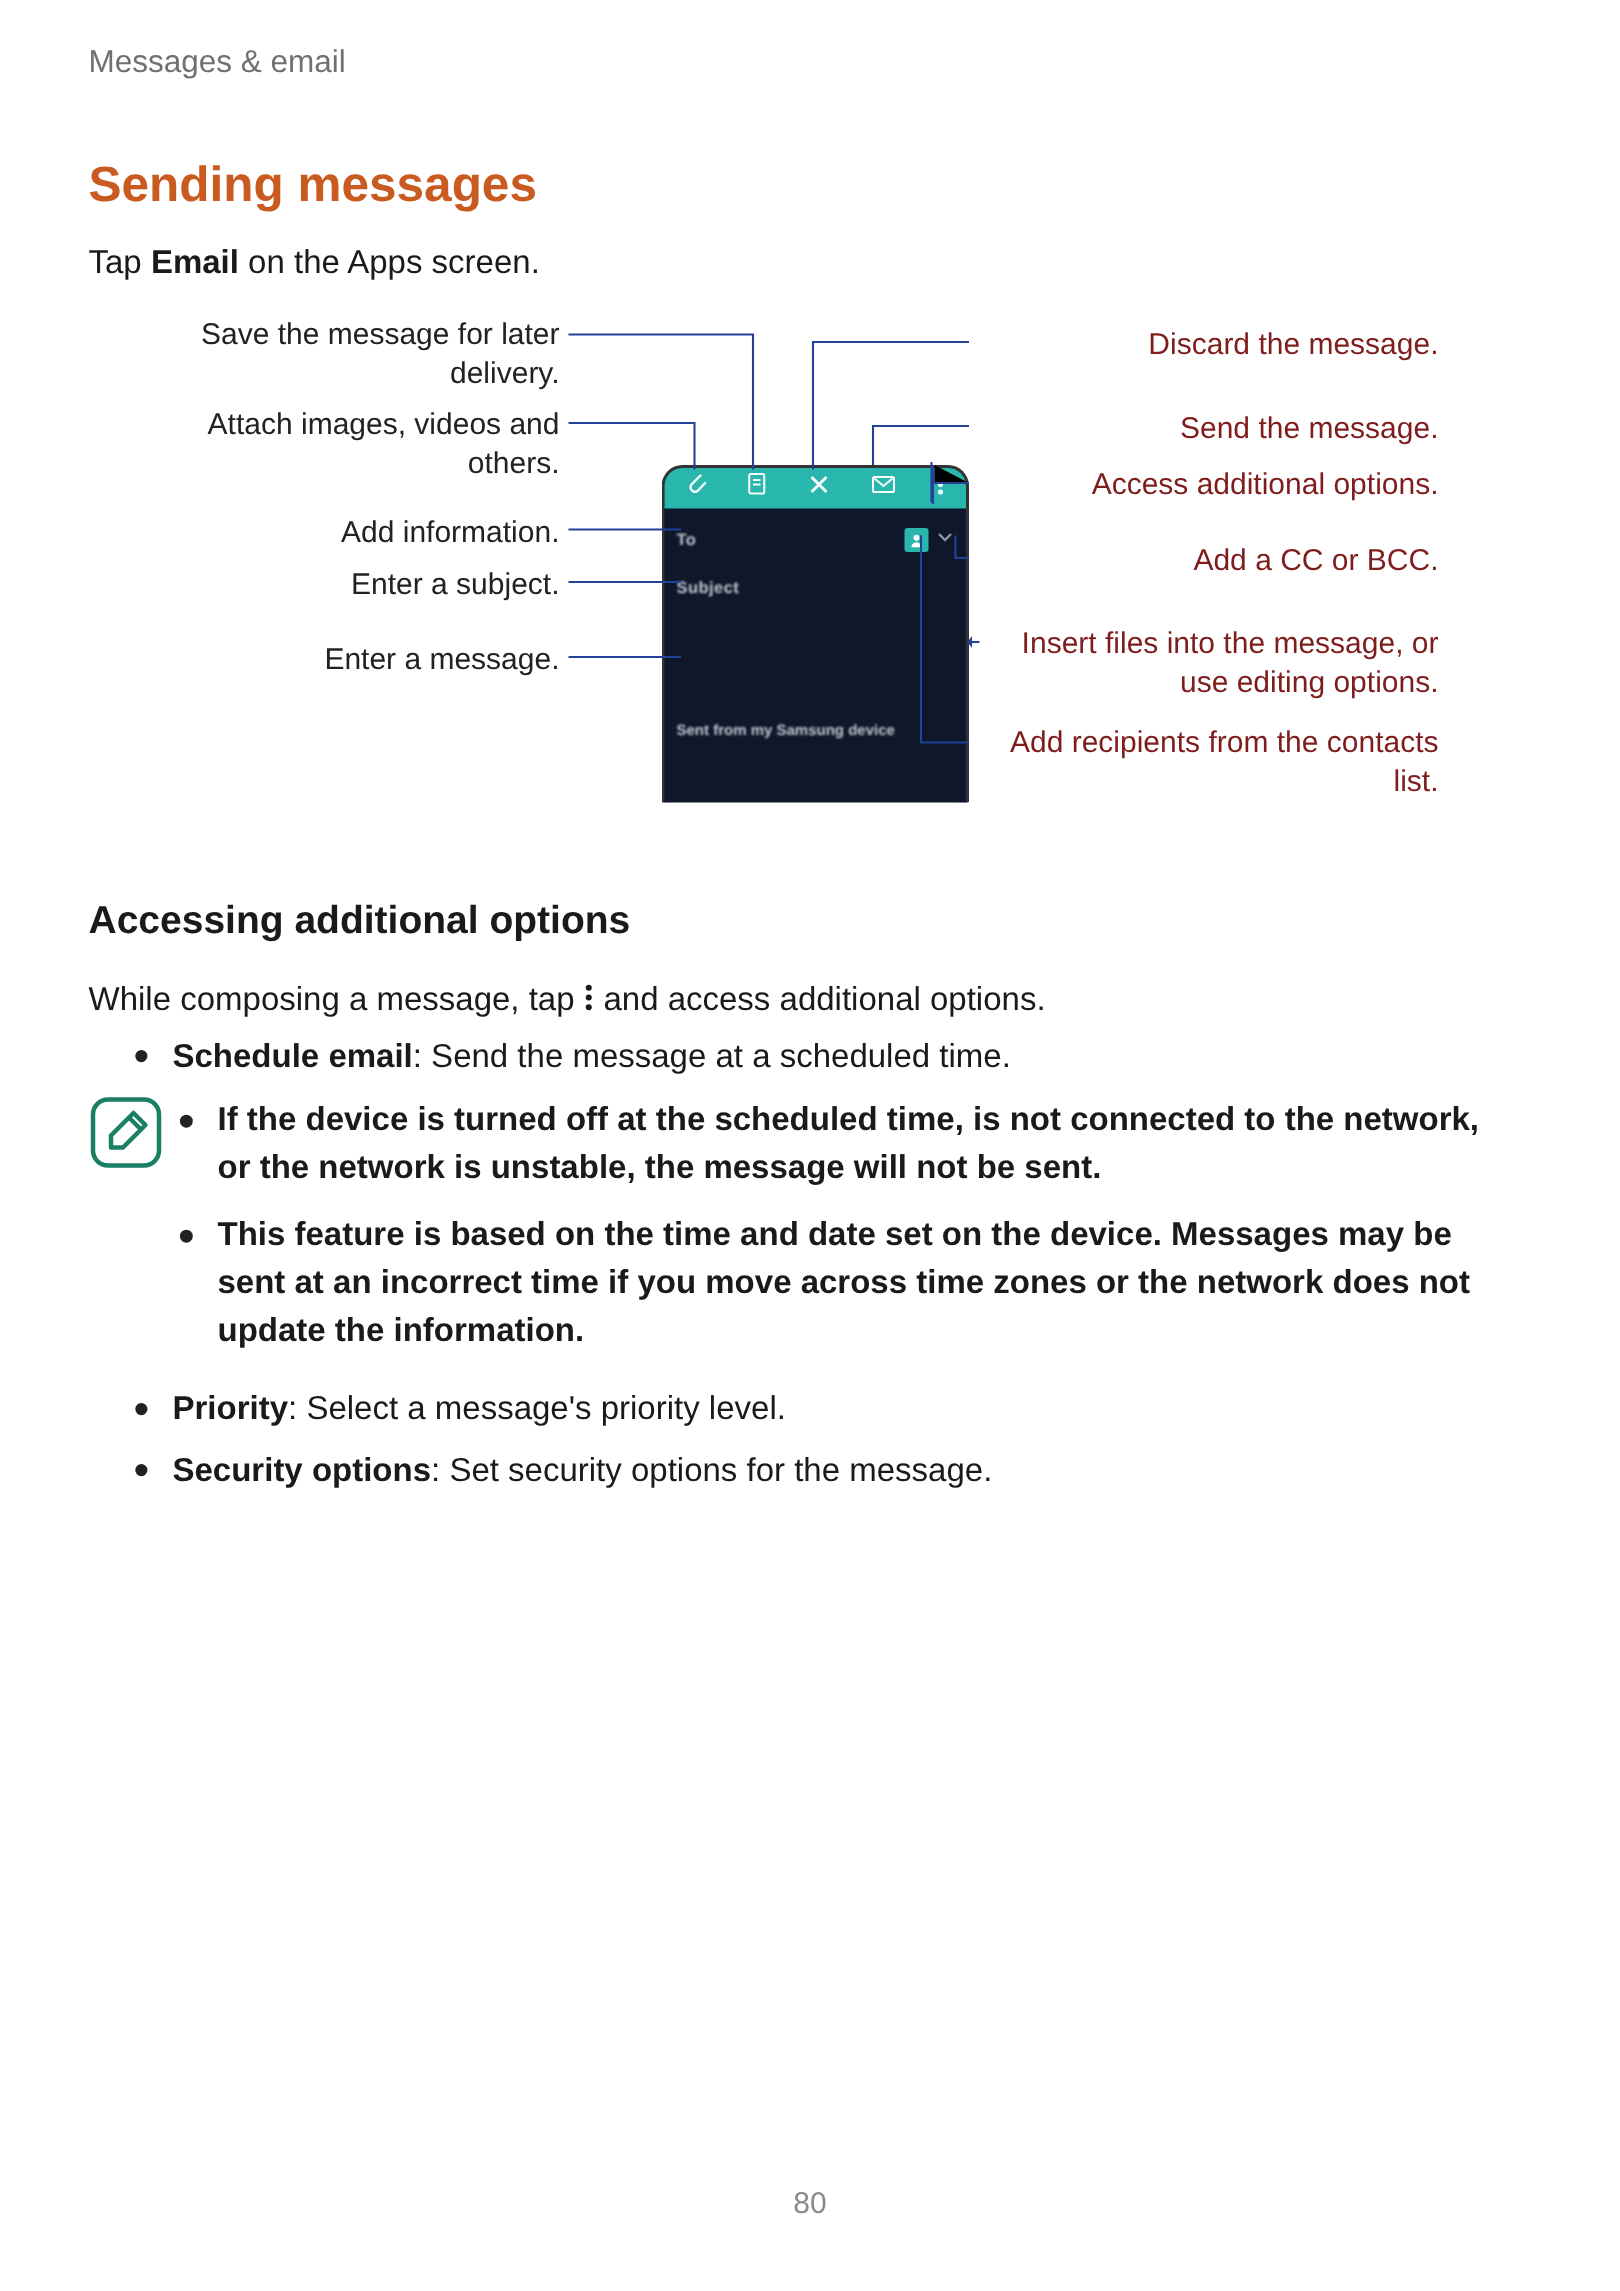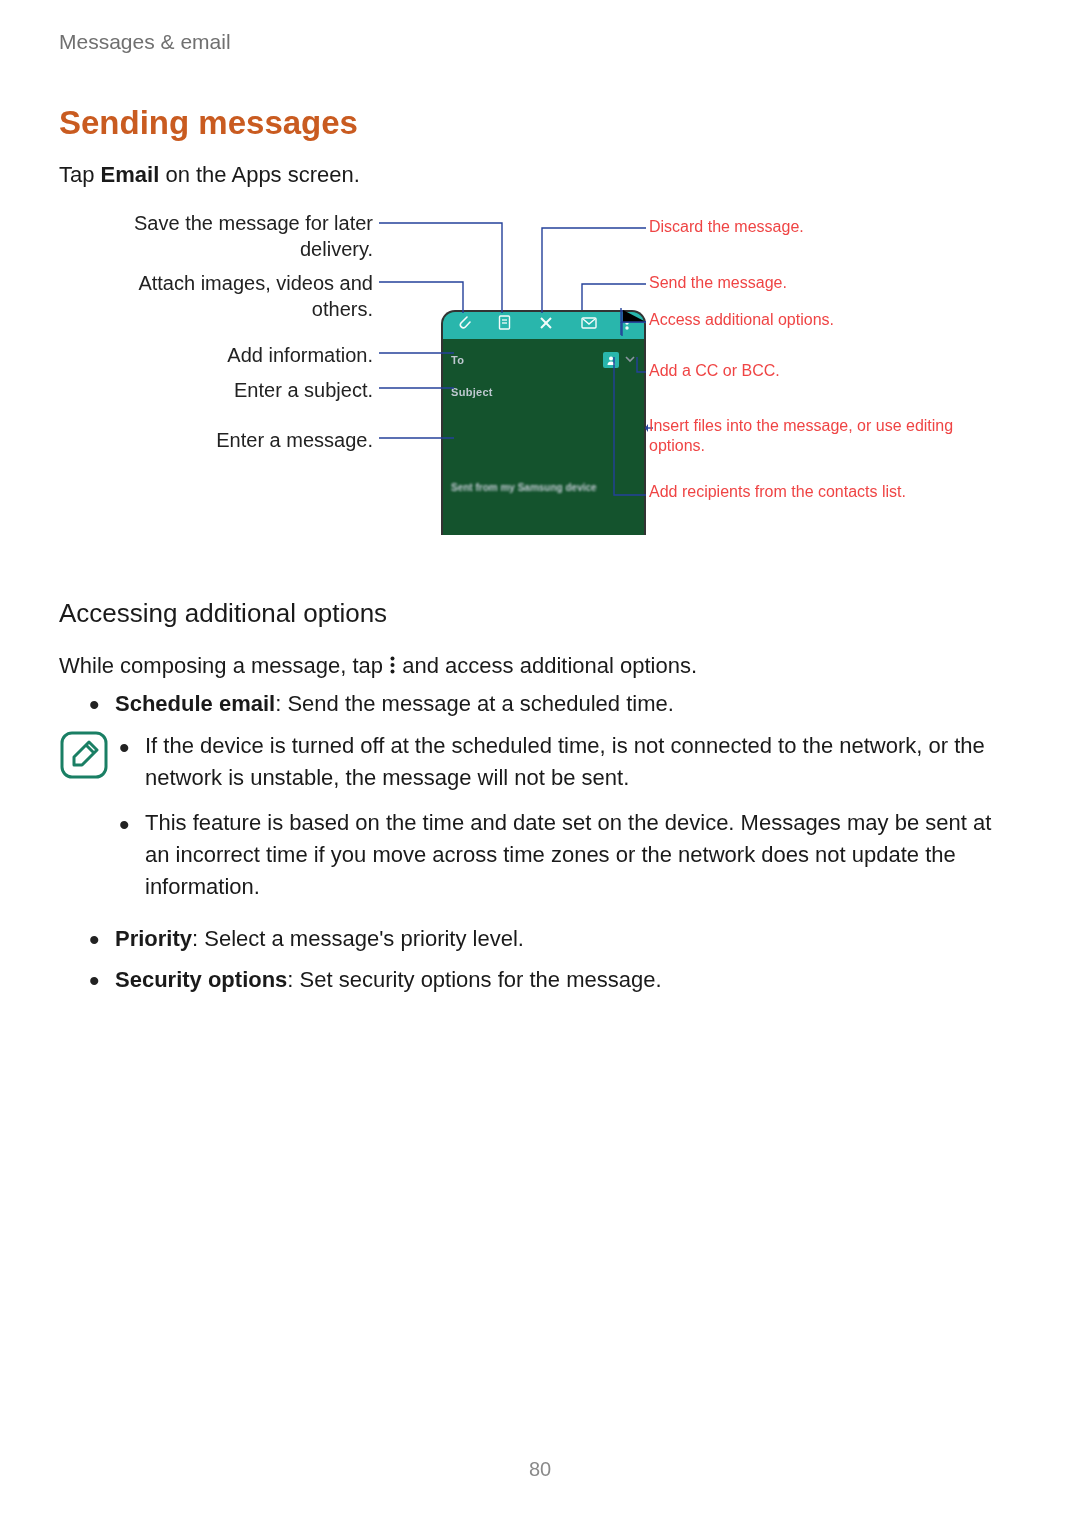--- a/index.html
+++ b/index.html
@@ -26,21 +26,21 @@
     }
     h1 {
       color: #c95b20;
       font-size: 33px;
       font-weight: 600;
       margin-bottom: 18px;
     }
     h2 {
       color: #1a1a1a;
       font-size: 26px;
-      font-weight: 400;
+      font-weight: 700;
       margin-top: 48px;
       margin-bottom: 22px;
     }
     .body-line {
       font-size: 22px;
       line-height: 1.35;
       margin-bottom: 6px;
     }
     .icon-inline {
       display: inline-block;
@@ -61,21 +61,21 @@
     }
     .phone {
       position: absolute;
       left: 332px;
       top: 100px;
       width: 205px;
       height: 225px;
       border: 2px solid #333;
       border-bottom: none;
       border-radius: 14px 14px 0 0;
-      background: #14532d;
+      background: #0f172a;
     }
     .phone-topbar {
       position: absolute;
       top: 0; left: 0; right: 0;
       height: 27px;
       background: #29b6ac;
       border-radius: 12px 12px 0 0;
     }
     .topbar-icons {
       position: absolute;
@@ -138,23 +138,23 @@
 
     .callout-left {
       position: absolute;
       text-align: right;
       font-size: 20px;
       color: #222;
       line-height: 1.3;
     }
     .callout-right {
       position: absolute;
-      text-align: left;
-      font-size: 16px;
-      color: #ef4444;
+      text-align: right;
+      font-size: 20px;
+      color: #7f1d1d;
       line-height: 1.3;
     }
 
     
     ul.bullets {
       list-style: none;
       padding-left: 30px;
       margin-top: 6px;
     }
     ul.bullets > li {
@@ -178,20 +178,21 @@
       margin-bottom: 6px;
     }
     .note-icon {
       flex: 0 0 60px;
       display: flex;
       align-items: flex-start;
     }
     .note-list {
       flex: 1;
       list-style: none;
+      font-weight: bold;
     }
     .note-list > li {
       position: relative;
       padding-left: 26px;
       font-size: 22px;
       line-height: 1.45;
       margin-bottom: 14px;
     }
     .note-list > li::before {
       content: "•";

